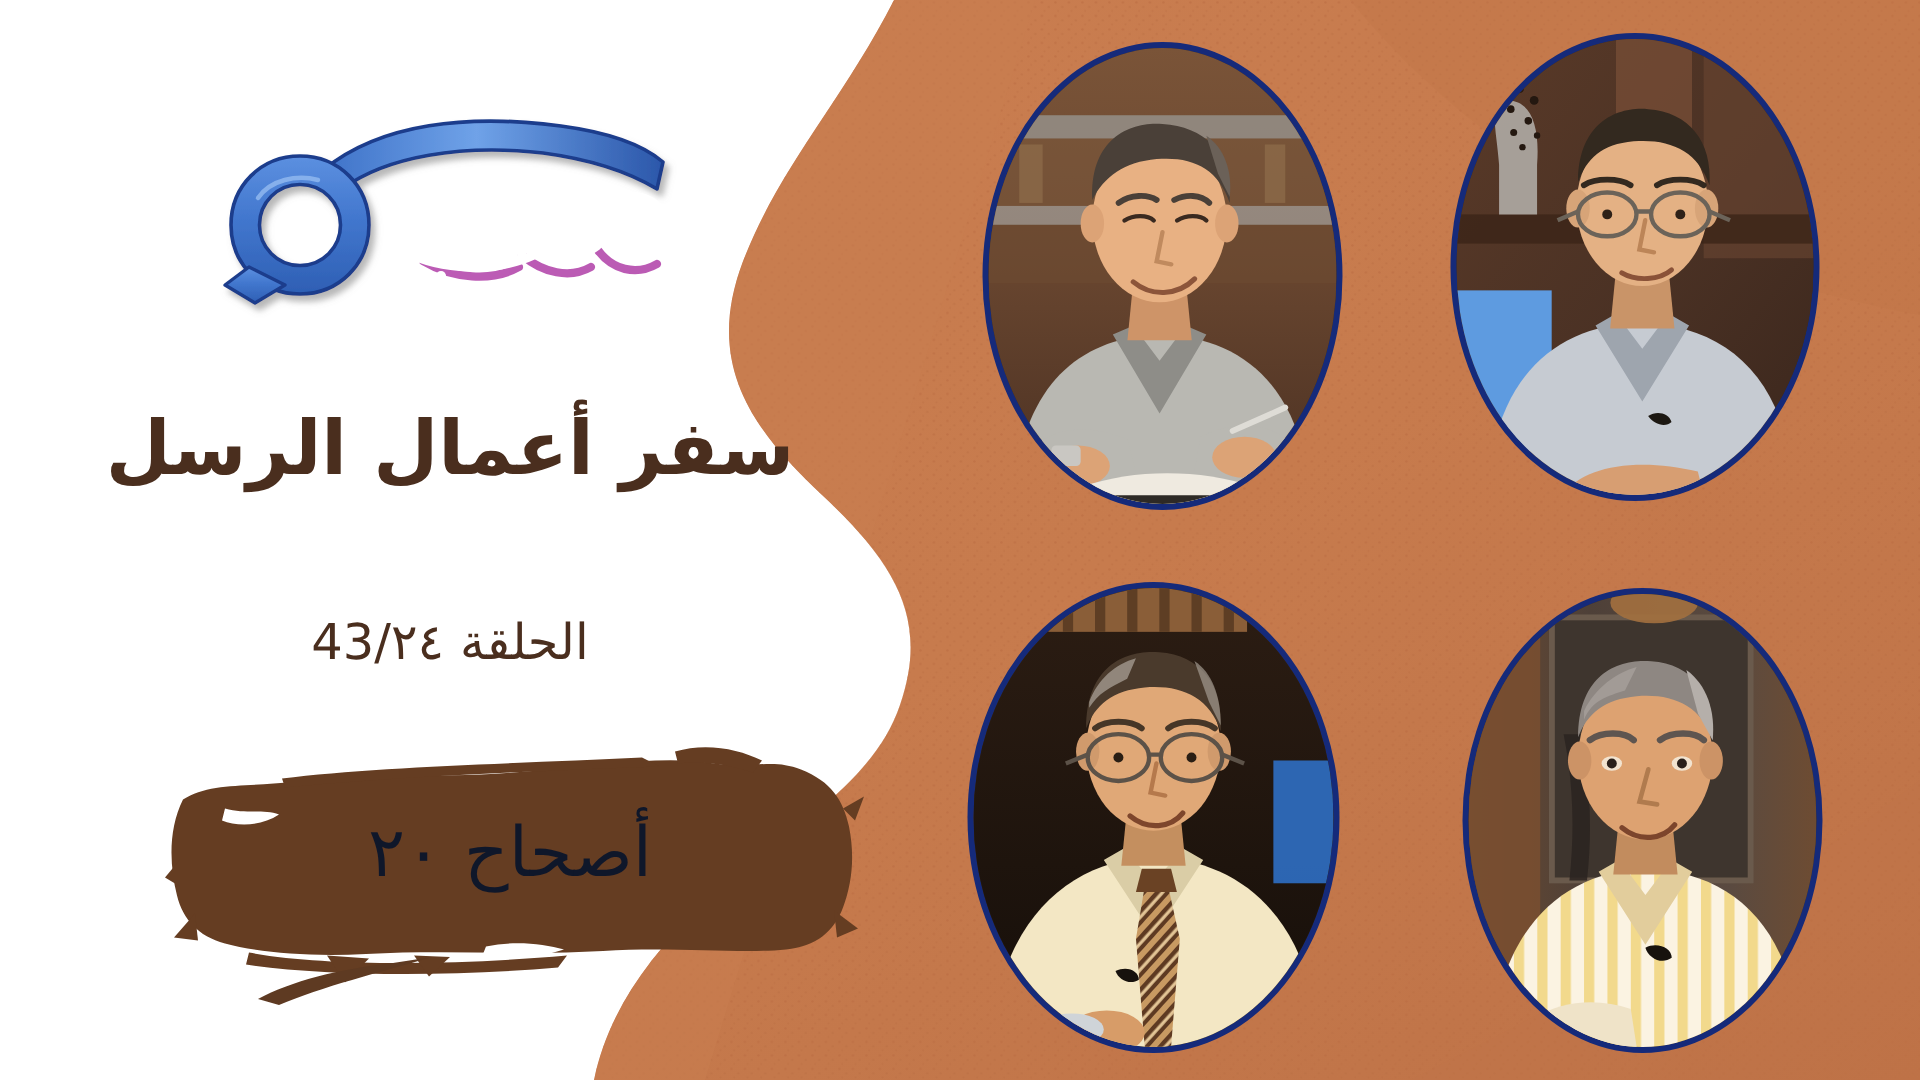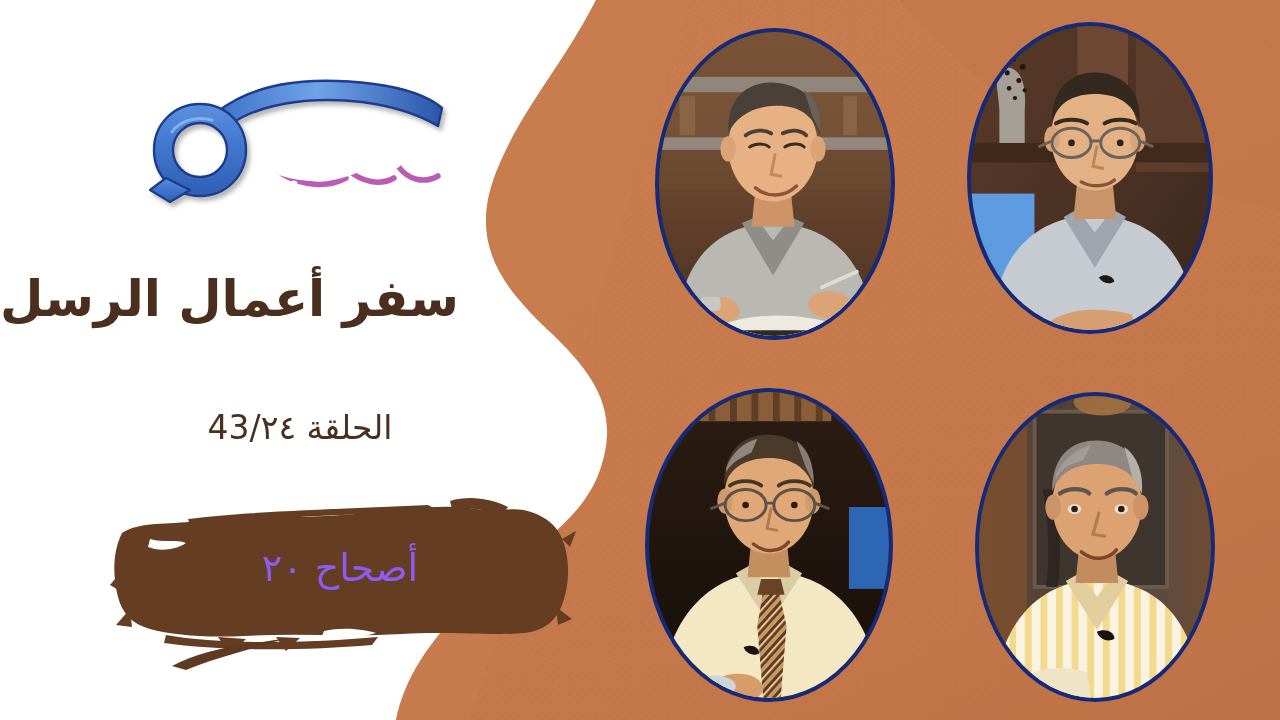--- a/index.html
+++ b/index.html
@@ -38,21 +38,21 @@
     left:142px; top:70px;
     width:310px; height:150px;
   }
   .logo-wrap svg { display:block; width:310px; height:150px; }
 
   
   .series-title {
     position:absolute;
     left:0; top:272px;
     width:600px;
-    text-align:left;
+    text-align:center;
     direction:rtl;
     font-family:"DejaVu Sans", sans-serif;
     font-size:50px;
     font-weight:bold;
     color:#4A2E1E;
     letter-spacing:0px;
     line-height:1.1;
   }
 
   
@@ -80,23 +80,23 @@
   }
   .badge-label {
     position:absolute;
     left:0; top:0;
     width:470px; height:170px;
     display:flex;
     align-items:center;
     justify-content:center;
     direction:rtl;
     font-family:"DejaVu Sans", sans-serif;
-    font-size:38px;
+    font-size:46px;
     font-weight:normal;
-    color:#8b5cf6;
+    color:#0f172a;
     padding-bottom:4px;
     padding-right:10px;
   }
 
   
   .fleck { position:absolute; z-index:6; }
 
   
   .portrait {
     position:absolute;

